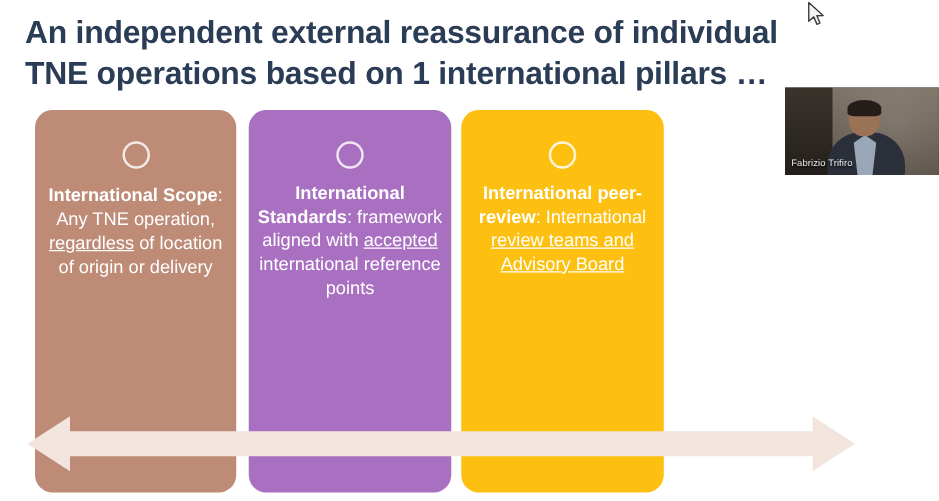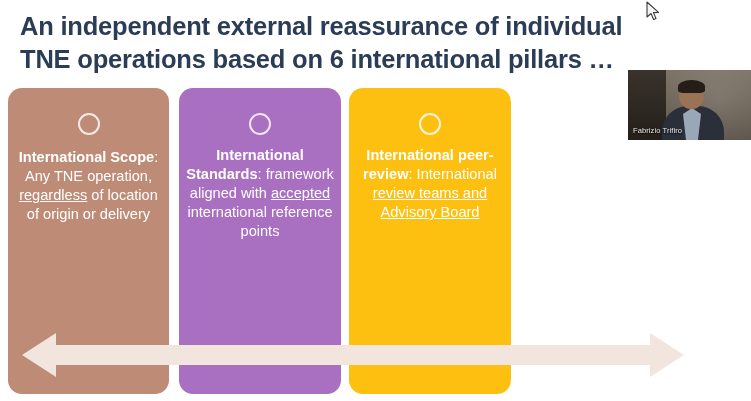--- a/index.html
+++ b/index.html
@@ -32,21 +32,21 @@
     font-size: 25.5px;
     line-height: 1.28;
     letter-spacing: -0.2px;
     color: #2b3c56;
     white-space: pre-line;
   }
 
   
   #pillars {
     position: absolute;
-    left: 8px;
+    left: 28px;
     top: 88px;
     width: 676px;
     height: 306px;
   }
 
   .pillar {
     position: absolute;
     top: 0;
     bottom: 0;
     border-radius: 14px;
@@ -193,21 +193,21 @@
     width: 14px;
     height: 20px;
   }
 </style>
 </head>
 <body>
 
 <div id="slide">
 
   <div id="slide-title">An independent external reassurance of individual
-TNE operations based on 6 international pillars …</div>
+TNE operations based on 1 international pillars …</div>
 
   <div id="pillars">
 
     <div class="pillar" id="pillar-1">
       <div class="pillar-circle"></div>
       <div class="pillar-text">
         <b>International Scope</b><span>: </span><span>Any TNE operation, </span><u>regardless</u><span> of location of origin or delivery</span>
       </div>
     </div>
 

